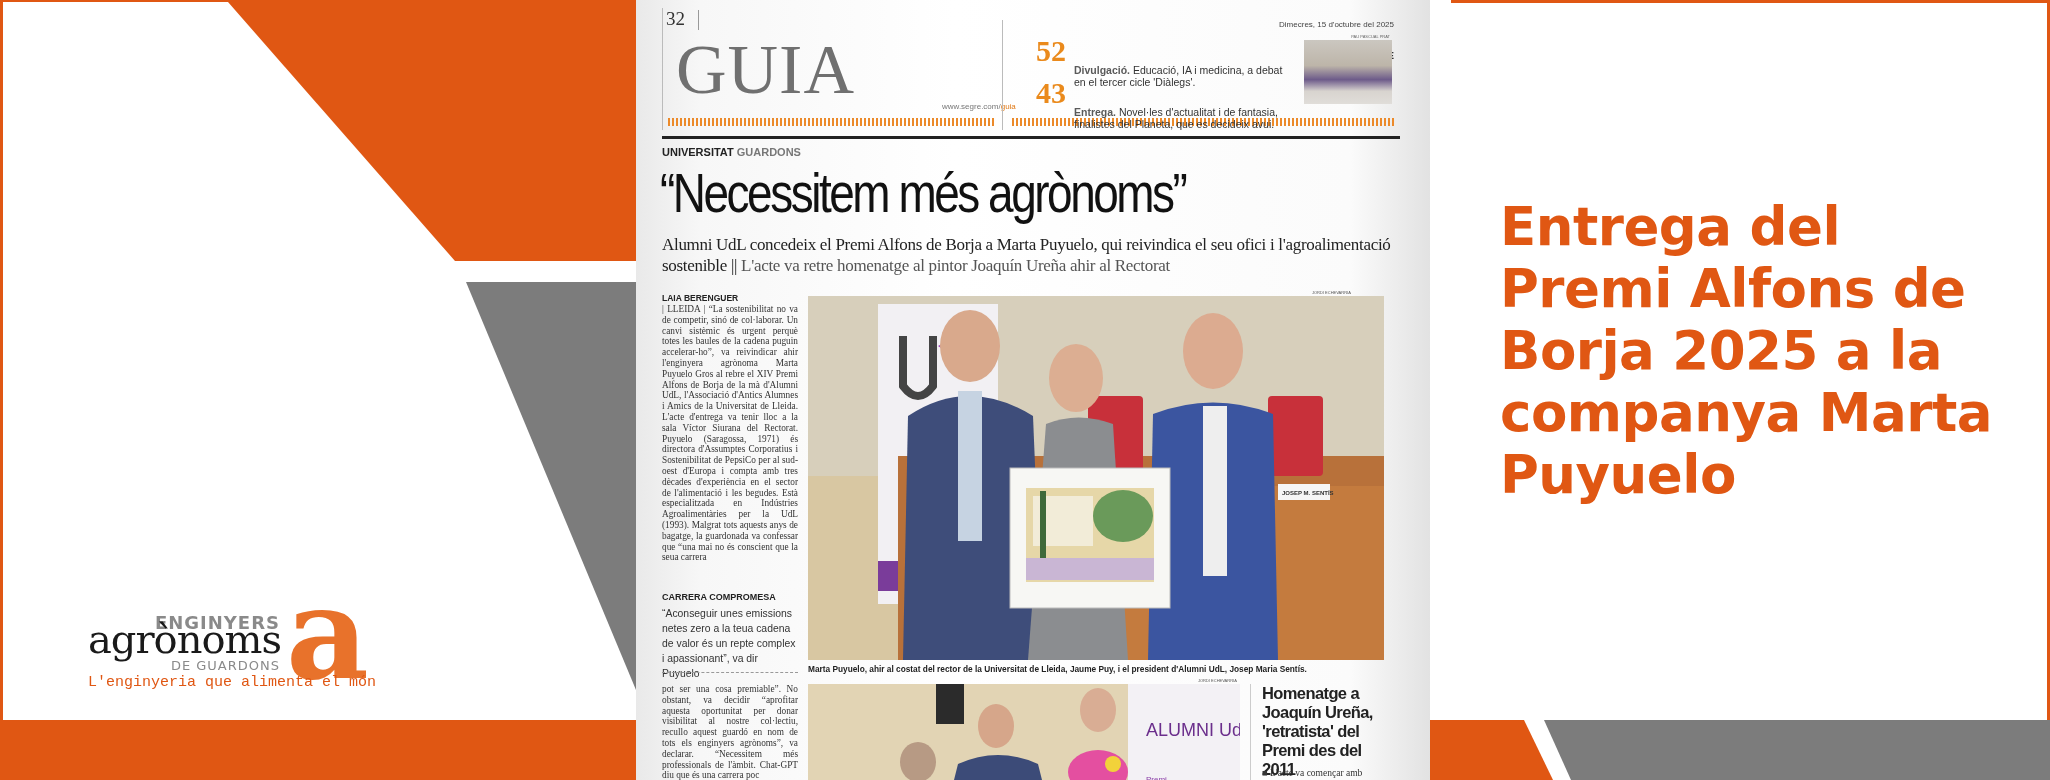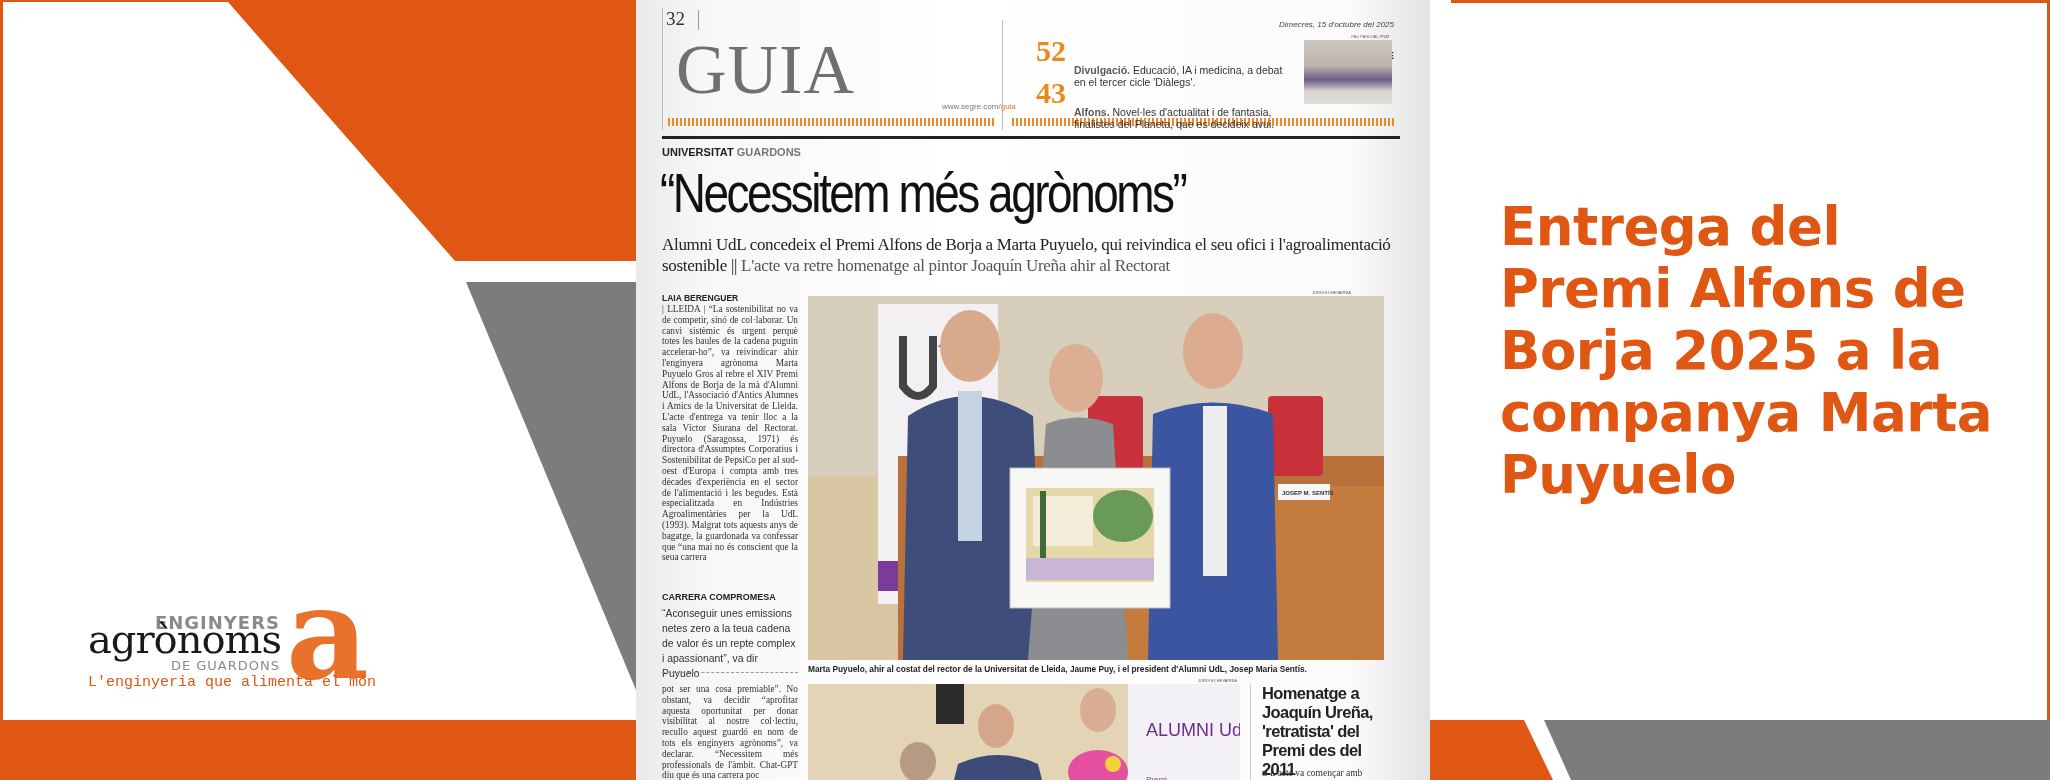--- a/index.html
+++ b/index.html
@@ -21,21 +21,21 @@
   .p-inner{position:absolute;left:26px;top:0;width:738px;}
   .pg-num{position:absolute;left:4px;top:8px;font-size:19px;color:#333;}
   .pg-sep{position:absolute;left:36px;top:10px;width:1px;height:20px;background:#999;}
   .pg-vline{position:absolute;left:0;top:8px;width:1px;height:122px;background:#bbb;}
   .guia{position:absolute;left:14px;top:30px;font-family:"Liberation Serif",serif;font-size:70px;color:#707070;letter-spacing:1px;line-height:80px;}
   .segre-url{position:absolute;left:280px;top:102px;font-family:"Liberation Sans",sans-serif;font-size:8px;color:#e07a18;}
   .segre-url span{color:#777;}
   .hdr-mid{position:absolute;left:340px;top:20px;width:1px;height:110px;background:#bbb;}
   .dots{position:absolute;top:118px;height:8px;background:repeating-linear-gradient(90deg,#ec8a2a 0 2px,transparent 2px 4px);}
   .segre-brand{position:absolute;right:6px;top:9px;font-family:Liberation Mono, monospace;font-weight:bold;font-size:10px;color:#333;margin-top:42px;}
-  .segre-date{position:absolute;right:6px;top:20px;font-family:"Liberation Sans",sans-serif;font-size:8px;color:#444;font-style:italic;}
+  .segre-date{position:absolute;right:6px;top:20px;font-family:"Liberation Sans",sans-serif;font-size:8px;color:#444;}
   .teaser{position:absolute;left:374px;font-family:"Liberation Sans",sans-serif;}
   .teaser .num{position:absolute;left:0;top:-8px;font-family:"Liberation Serif",serif;font-weight:bold;font-size:30px;color:#ea8a1c;}
   .teaser .txt{position:absolute;left:38px;top:0;width:220px;font-size:10.5px;line-height:12px;color:#333;margin-top:22px;}
   .teaser .txt b{color:#5a5a5a;}
   .teaser-photo{position:absolute;right:8px;top:40px;width:88px;height:64px;background:linear-gradient(180deg,#cbc7c0 0%,#bdb5a9 40%,#6d5b8a 62%,#d8d4cf 80%,#e0ddd9 100%);}
   .photo-credit-sm{position:absolute;right:10px;top:34px;font-size:4px;color:#666;font-family:"Liberation Sans",sans-serif;}
   .rule{position:absolute;left:0;top:136px;width:738px;height:3px;background:#222;}
   .kicker{position:absolute;left:0;top:146px;font-family:"Liberation Sans",sans-serif;font-weight:bold;font-size:11px;color:#222;}
   .kicker span{color:#777;}
   .headline{position:absolute;left:-2px;top:160px;font-family:"Liberation Sans",sans-serif;font-size:56px;color:#111;letter-spacing:-3px;transform:scaleX(0.82);transform-origin:left top;white-space:nowrap;line-height:66px;}
@@ -90,21 +90,21 @@
     <div class="dots" style="left:350px;width:384px;"></div>
     <span class="segre-brand">SEGRE</span>
     <span class="segre-date">Dimecres, 15 d'octubre del 2025</span>
 
     <div class="teaser" style="top:42px;">
       <span class="num">52</span>
       <div class="txt"><b>Divulgació.</b> <span>Educació, IA i medicina, a debat en el tercer cicle 'Diàlegs'.</span></div>
     </div>
     <div class="teaser" style="top:84px;">
       <span class="num">43</span>
-      <div class="txt"><b>Alfons.</b> <span>Novel·les d'actualitat i de fantasia, finalistes del Planeta, que es decideix avui.</span></div>
+      <div class="txt"><b>Entrega.</b> <span>Novel·les d'actualitat i de fantasia, finalistes del Planeta, que es decideix avui.</span></div>
     </div>
     <span class="photo-credit-sm">PAU PASCUAL PRAT</span>
     <div class="teaser-photo"></div>
 
     <div class="rule"></div>
     <span class="kicker"><b>UNIVERSITAT</b> <span>GUARDONS</span></span>
     <div class="headline">“Necessitem més agrònoms”</div>
     <div class="subhead"><b style="font-weight:normal">Alumni UdL concedeix el Premi Alfons de Borja a Marta Puyuelo, qui reivindica el seu ofici i l'agroalimentació sostenible || </b><span>L'acte va retre homenatge al pintor Joaquín Ureña ahir al Rectorat</span></div>
 
     <span class="byline">LAIA BERENGUER</span>

